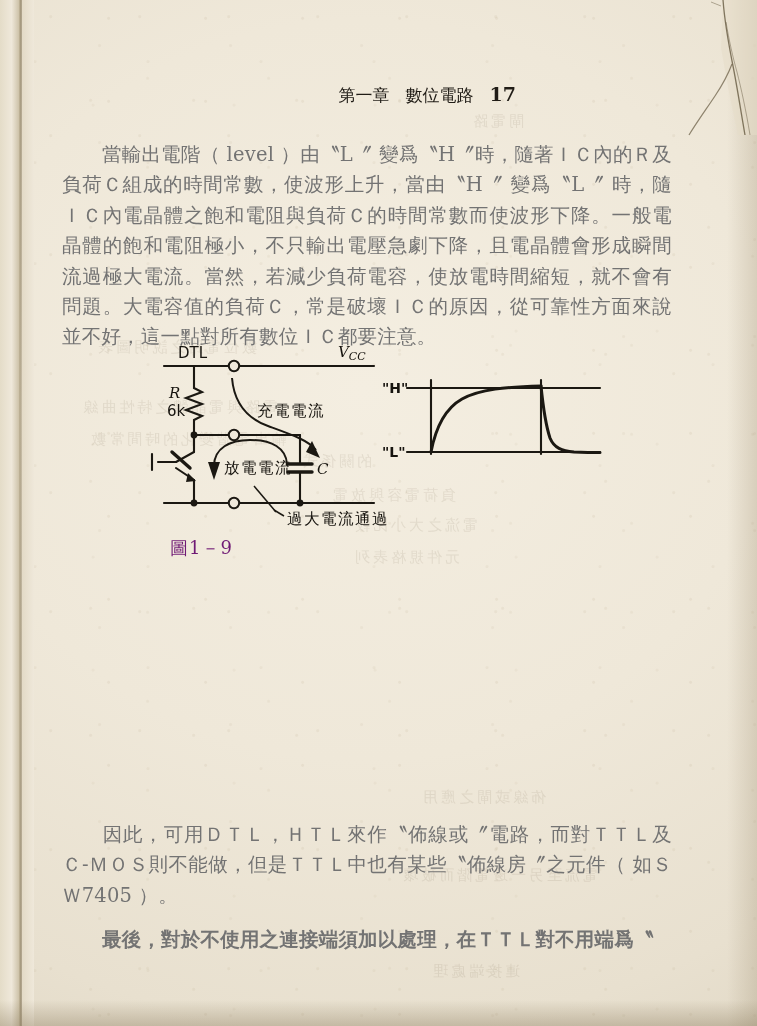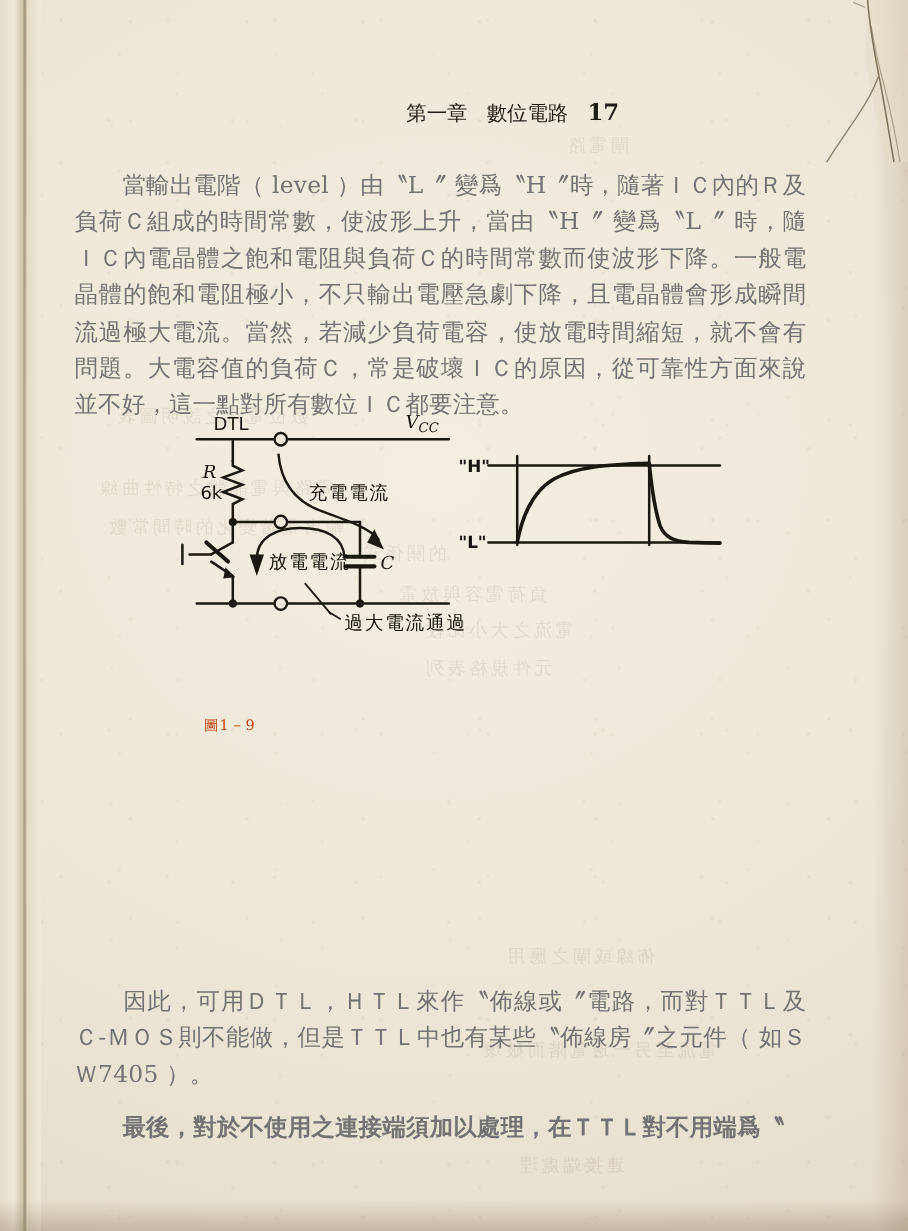--- a/index.html
+++ b/index.html
@@ -75,22 +75,22 @@
     position:absolute;left:62px;width:610px;
     font-size:19.5px;line-height:30.4px;
     color:#737373;text-align:justify;text-align-last:left;
     letter-spacing:.2px;
   }
   .para .ind{display:inline-block;width:40px;}
 
   
   #figure{position:absolute;left:150px;top:340px;width:470px;height:215px;}
   .figcap{
-    position:absolute;left:170px;top:596px;
-    font-size:12px;color:#c2410c;letter-spacing:1px;
+    position:absolute;left:170px;top:536px;
+    font-size:18px;color:#701a75;letter-spacing:1px;
   }
 
   svg{display:block;overflow:visible;}
   .wire{stroke:#1b1812;stroke-width:2.1;fill:none;stroke-linecap:round;}
   .wire-th{stroke:#1b1812;stroke-width:3.4;fill:none;stroke-linecap:round;}
   .term{fill:#efe8da;stroke:#1b1812;stroke-width:2;}
   .arrowline{stroke:#1b1812;stroke-width:2;fill:none;}
   .thin{stroke:#1b1812;stroke-width:1.5;fill:none;}
   .figtext{
     font-family:"DejaVu Sans","Liberation Sans",sans-serif;

